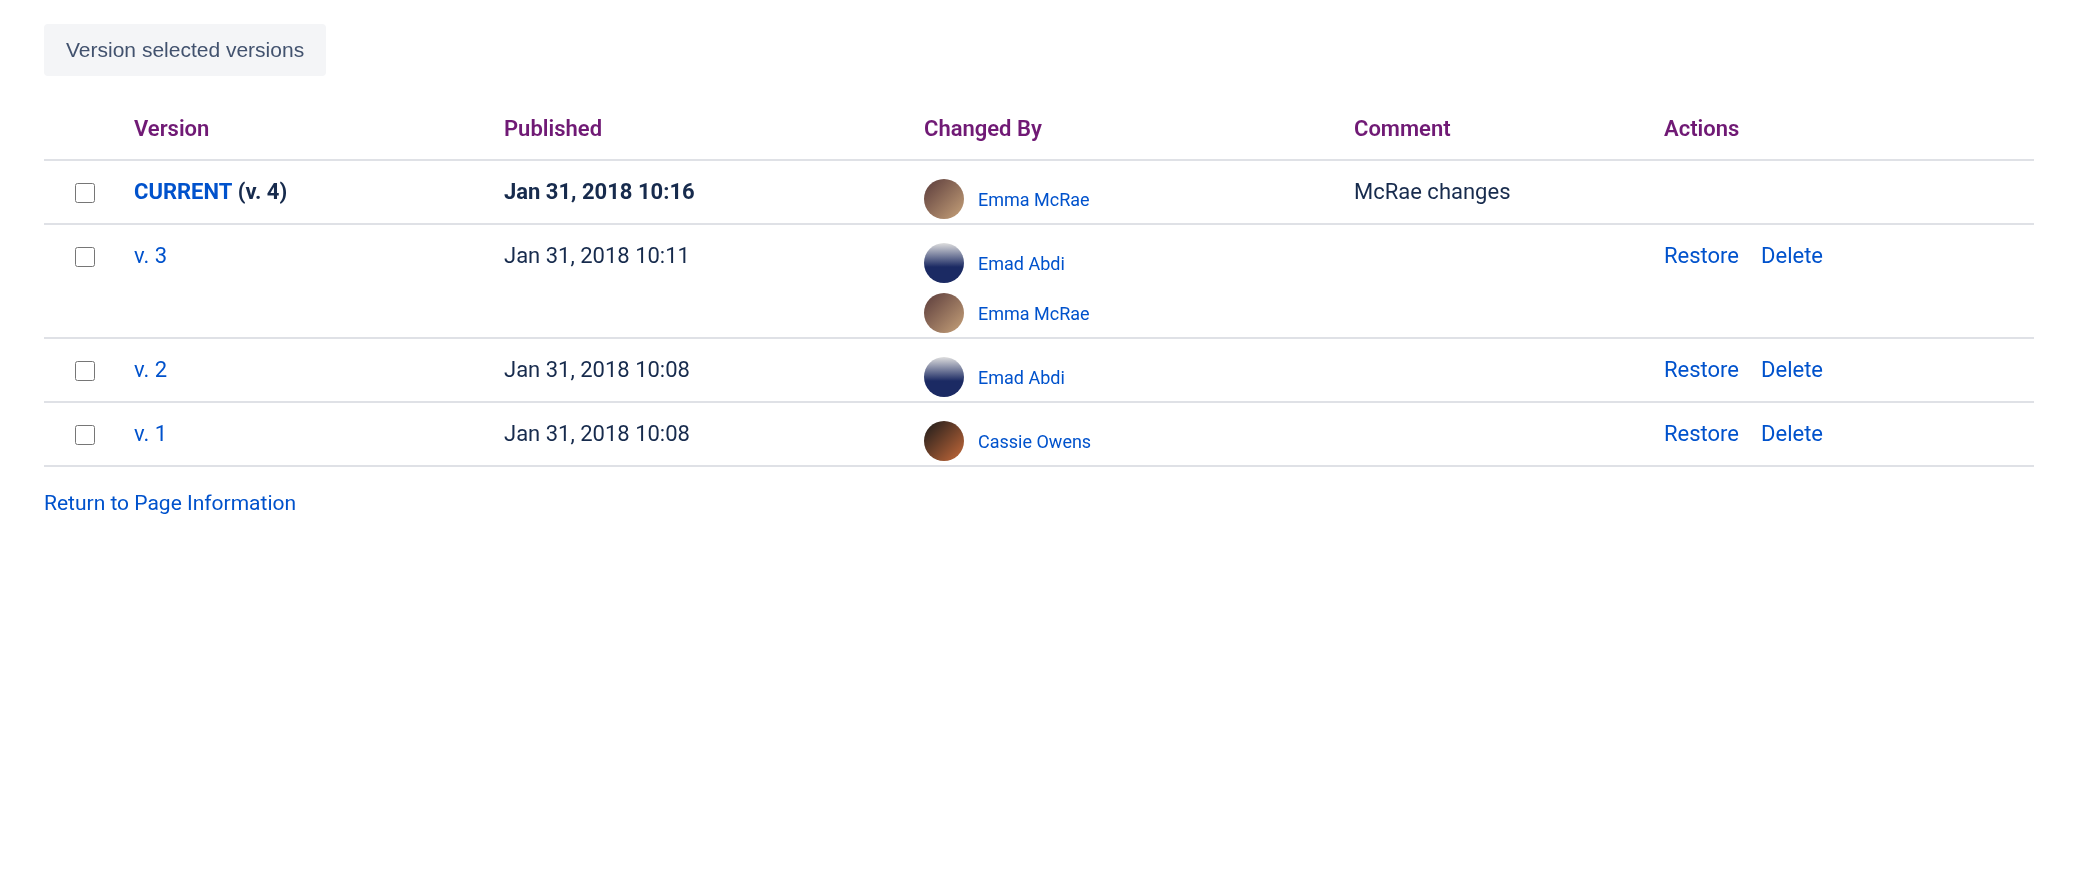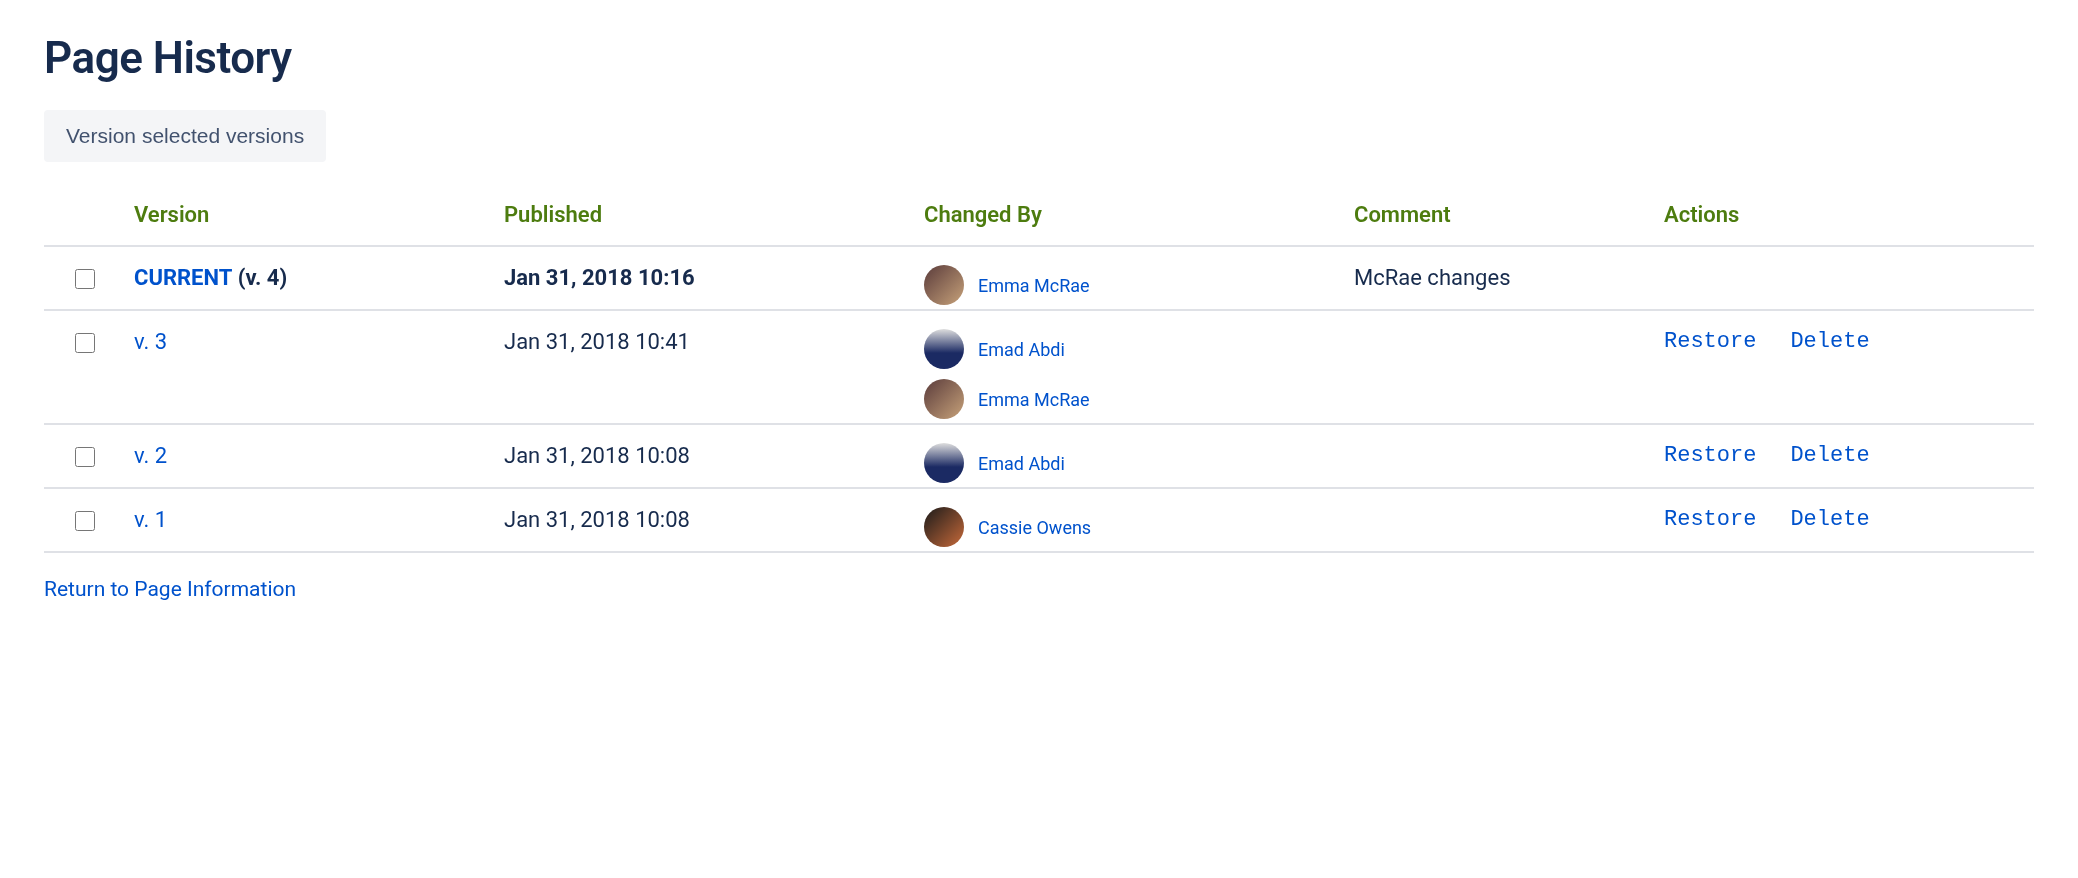--- a/index.html
+++ b/index.html
@@ -34,21 +34,21 @@
   }
   table.history {
     width: 100%;
     border-collapse: collapse;
     table-layout: fixed;
   }
   table.history th {
     text-align: left;
     font-size: 22px;
     font-weight: 600;
-    color: #4d7c0f;
+    color: #701a75;
     padding: 18px 10px 18px 0;
     border-bottom: 2px solid #dfe1e6;
   }
   table.history td {
     border-bottom: 2px solid #dfe1e6;
     font-size: 22px;
     padding: 18px 10px 4px 0;
     vertical-align: top;
     color: #172B4D;
   }
@@ -102,42 +102,40 @@
     display: inline-block;
     flex: 0 0 auto;
   }
   .user-name {
     color: #0052CC;
     text-decoration: none;
     font-size: 18px;
   }
   .actions {
     display: flex;
-    gap: 34px;
-    font-family: Liberation Mono, monospace;
+    gap: 22px;
   }
   .action-link {
     color: #0052CC;
     text-decoration: none;
     font-size: 22px;
   }
   .return-link {
     display: inline-block;
     margin-top: 24px;
     color: #0052CC;
     text-decoration: none;
     font-size: 21px;
   }
 </style>
 </head>
 <body>
 
 <div class="page">
 
-  <h1 class="page-title">Page History</h1>
 
   <button class="compare-btn">Version selected versions</button>
 
   <table class="history">
     <colgroup>
       <col class="c-check">
       <col class="c-version">
       <col class="c-pub">
       <col class="c-changed">
       <col class="c-comment">
@@ -168,21 +166,21 @@
             </div>
           </td>
           <td>McRae changes</td>
           <td>
             <div class="actions"></div>
           </td>
         </tr>
         <tr>
           <td class="checkbox-cell"><input type="checkbox" class="rowcb" style=""></td>
           <td><a href="#" class="version-link">v. 3</a></td>
-          <td>Jan 31, 2018 10:41</td>
+          <td>Jan 31, 2018 10:11</td>
           <td>
             <div class="users">
               <div class="user">
                 <span class="avatar" style="background: linear-gradient(rgb(222, 222, 222) 0%, rgb(27, 42, 99) 60%);"></span>
                 <a href="#" class="user-name">Emad Abdi</a>
               </div>
               <div class="user">
                 <span class="avatar" style="background: linear-gradient(135deg, rgb(90, 59, 59) 0%, rgb(199, 162, 122) 100%);"></span>
                 <a href="#" class="user-name">Emma McRae</a>
               </div>

